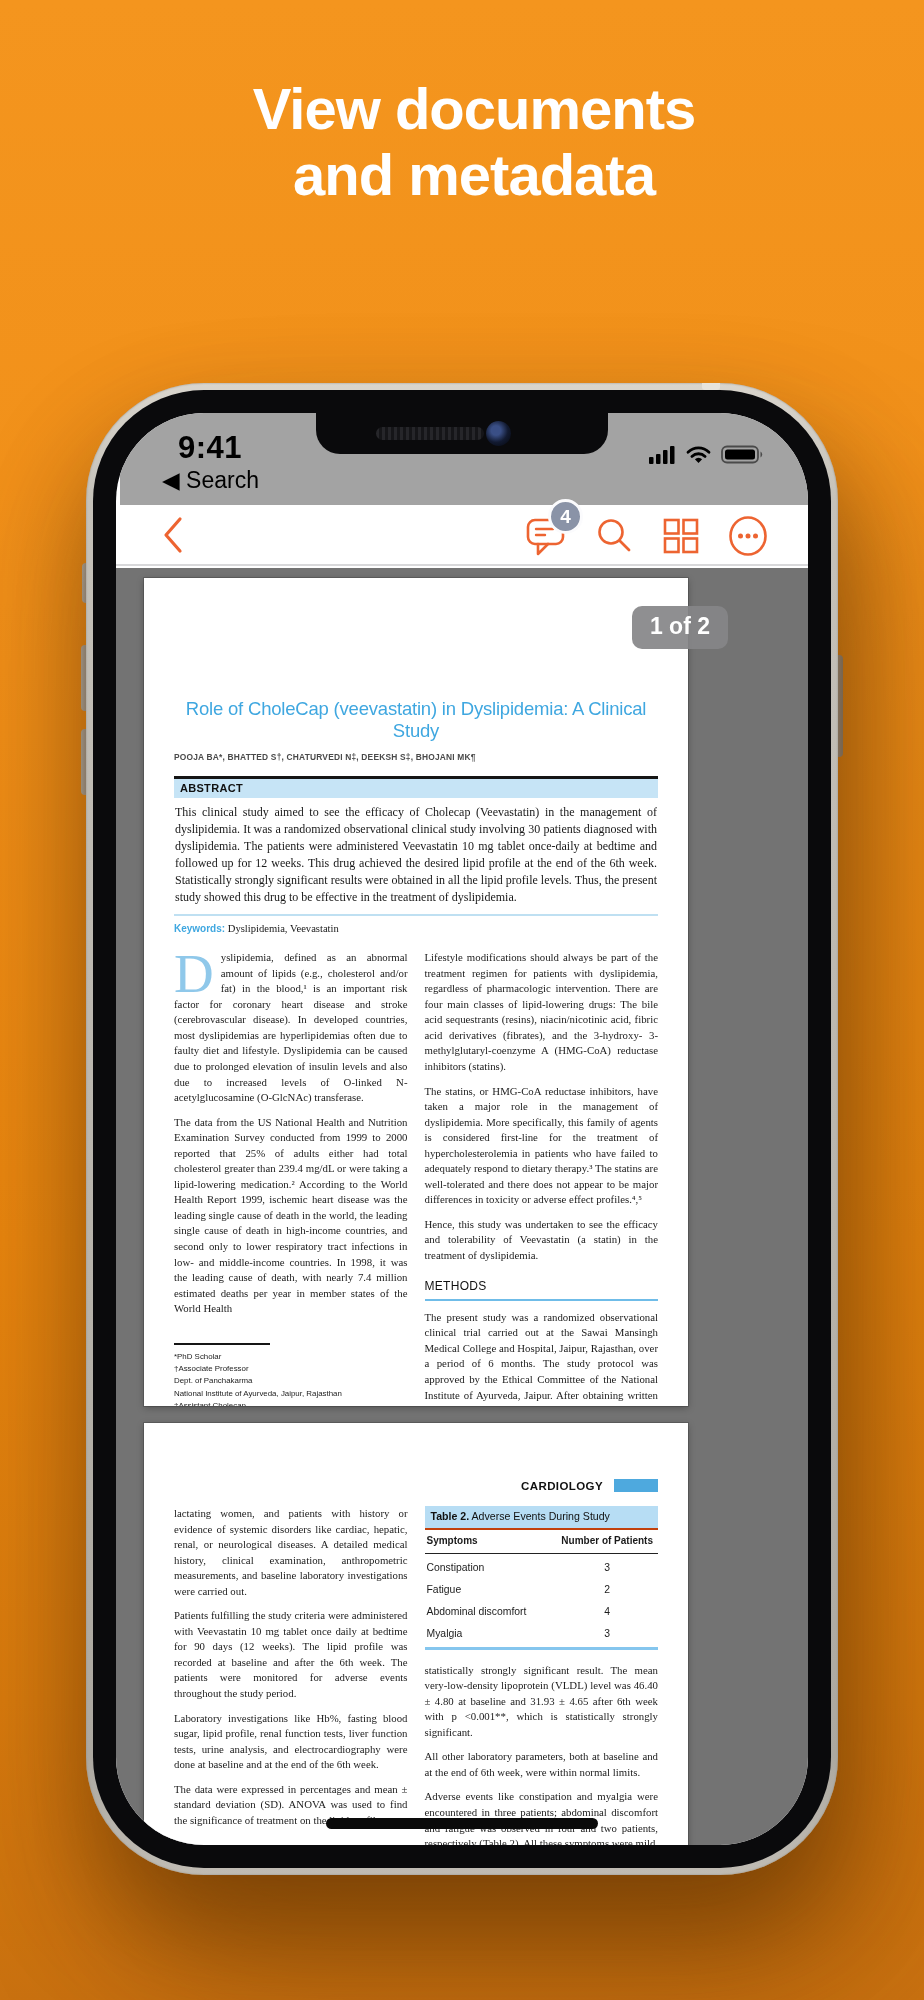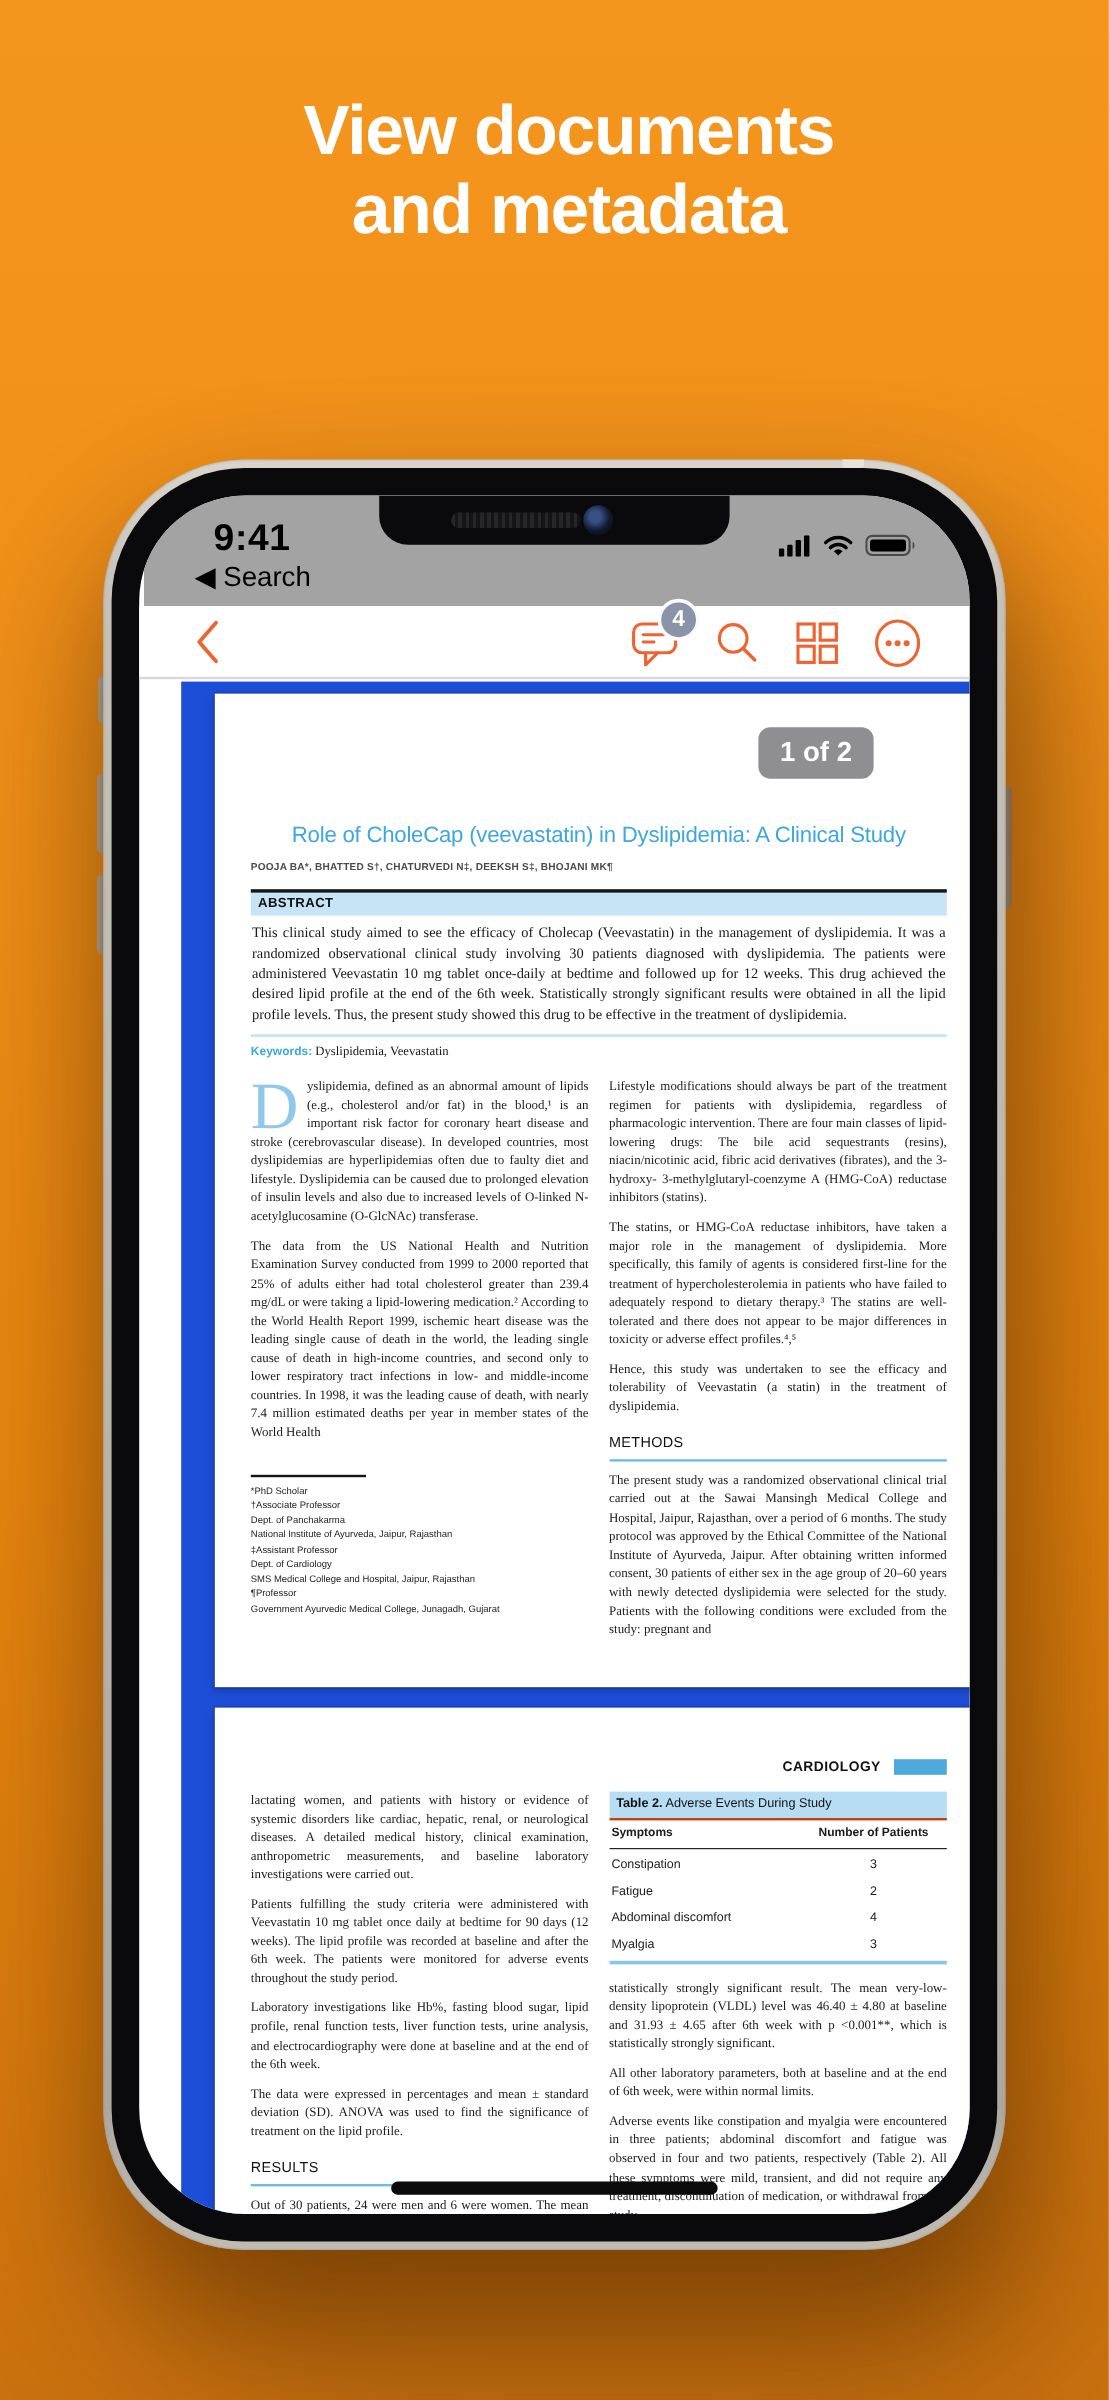--- a/index.html
+++ b/index.html
@@ -45,23 +45,23 @@
   .toolbar { position:absolute; top:92px; left:0; right:0; height:61px; background:#fff;
              border-bottom:2px solid #D8D8DA; z-index:5; }
   .back-chevron { position:absolute; left:44px; top:8px; }
   .tool-group { position:absolute; right:38px; top:10px; display:flex; align-items:center; gap:23px; }
   .tool-btn { position:relative; width:44px; height:42px; display:flex; align-items:center; justify-content:center; }
   .badge { position:absolute; top:-16px; right:-14px; width:35px; height:35px; border-radius:50%;
            background:#8A93A7; border:3px solid #FBFBFD; color:#fff; font-size:19px; font-weight:700;
            display:flex; align-items:center; justify-content:center; z-index:6; }
 
   
-  .viewer { position:absolute; top:155px; left:0; right:0; bottom:0; background:#1d4ed8;margin-left:35px; }
-  .page { position:absolute; left:28px; width:640px; background:#fff;
-          box-shadow:0 0 0 1px rgba(0,0,0,.16), 0 2px 7px rgba(0,0,0,.28); padding:3px 30px; overflow:hidden; }
+  .viewer { position:absolute; top:155px; left:0; right:0; bottom:0; background:#737373; }
+  .page { position:absolute; left:28px; width:544px; background:#fff;
+          box-shadow:0 0 0 1px rgba(0,0,0,.16), 0 2px 7px rgba(0,0,0,.28); padding:16px 30px; overflow:hidden; }
   .page1 { top:10px; height:828px; }
   .page2 { top:855px; height:828px; }
   .page-indicator { position:absolute; top:38px; right:80px; background:rgba(134,134,136,.92); color:#fff;
                     font-size:23px; font-weight:700; padding:7px 18px 9px; border-radius:10px; z-index:8; }
 
   
   .paper-title { margin-top:104px; text-align:center; color:#3FA7E0; font-size:18.5px; letter-spacing:-.2px; }
   .authors { margin-top:10px; font-size:8.4px; font-weight:700; color:#4a4a4a; letter-spacing:.2px; }
   .abstract { margin-top:14px; border-top:3px solid #151515; }
   .abstract-head { background:#C6E4F6; font-size:11px; font-weight:700; color:#111; padding:3px 6px 4px; letter-spacing:.3px; }
@@ -225,21 +225,21 @@
             <div class="cols">
               <div class="col">
                 <p><span class="dropcap">D</span><span>yslipidemia, defined as an  abnormal amount of lipids (e.g.,  cholesterol and/or fat) in the blood,¹ is an important risk factor for coronary heart disease and stroke (cerebrovascular disease). In developed countries, most dyslipidemias are hyperlipidemias often due to faulty diet and lifestyle. Dyslipidemia can be caused due to prolonged elevation of insulin levels and also due to increased levels of O-linked N-acetylglucosamine (O-GlcNAc) transferase.</span></p>
                 <p>The data from the US National Health and Nutrition Examination Survey conducted from 1999 to 2000 reported that 25% of adults either had total cholesterol greater than 239.4 mg/dL or were taking a lipid-lowering medication.² According to the World Health Report 1999, ischemic heart disease was the leading single cause of death in the world, the leading single cause of death in high-income countries, and second only to lower respiratory tract infections in low- and middle-income countries. In 1998, it was the leading cause of death, with nearly 7.4 million estimated deaths per year in member states of the World Health</p>
                 <div class="foot-rule"></div>
                 <div class="footnotes">
                   <div>*PhD Scholar</div>
                   <div>†Associate Professor</div>
                   <div>Dept. of Panchakarma</div>
                   <div>National Institute of Ayurveda, Jaipur, Rajasthan</div>
-                  <div>‡Assistant Professor</div>
+                  <div>‡Assistant Cholecap</div>
                   <div>Dept. of Cardiology</div>
                   <div>SMS Medical College and Hospital, Jaipur, Rajasthan</div>
                   <div>¶Professor</div>
                   <div>Government Ayurvedic Medical College, Junagadh, Gujarat</div>
                 </div>
               </div>
               <div class="col">
                 <p>Lifestyle modifications should always be part of the treatment regimen for patients with dyslipidemia, regardless of  pharmacologic  intervention.  There are four main classes of lipid-lowering drugs: The bile acid sequestrants (resins), niacin/nicotinic acid, fibric acid derivatives (fibrates), and the 3-hydroxy- 3-methylglutaryl-coenzyme A (HMG-CoA) reductase inhibitors (statins).</p>
                 <p>The statins, or HMG-CoA reductase inhibitors, have taken a major role in the management of dyslipidemia. More specifically, this family of agents is considered first-line for the treatment of hypercholesterolemia in patients who have failed to adequately respond to dietary therapy.³ The statins are well-tolerated and there does not appear to be major differences in toxicity or adverse effect profiles.⁴,⁵</p>
                 <p>Hence, this study was undertaken to see the efficacy and tolerability of Veevastatin (a statin) in the treatment of dyslipidemia.</p>

